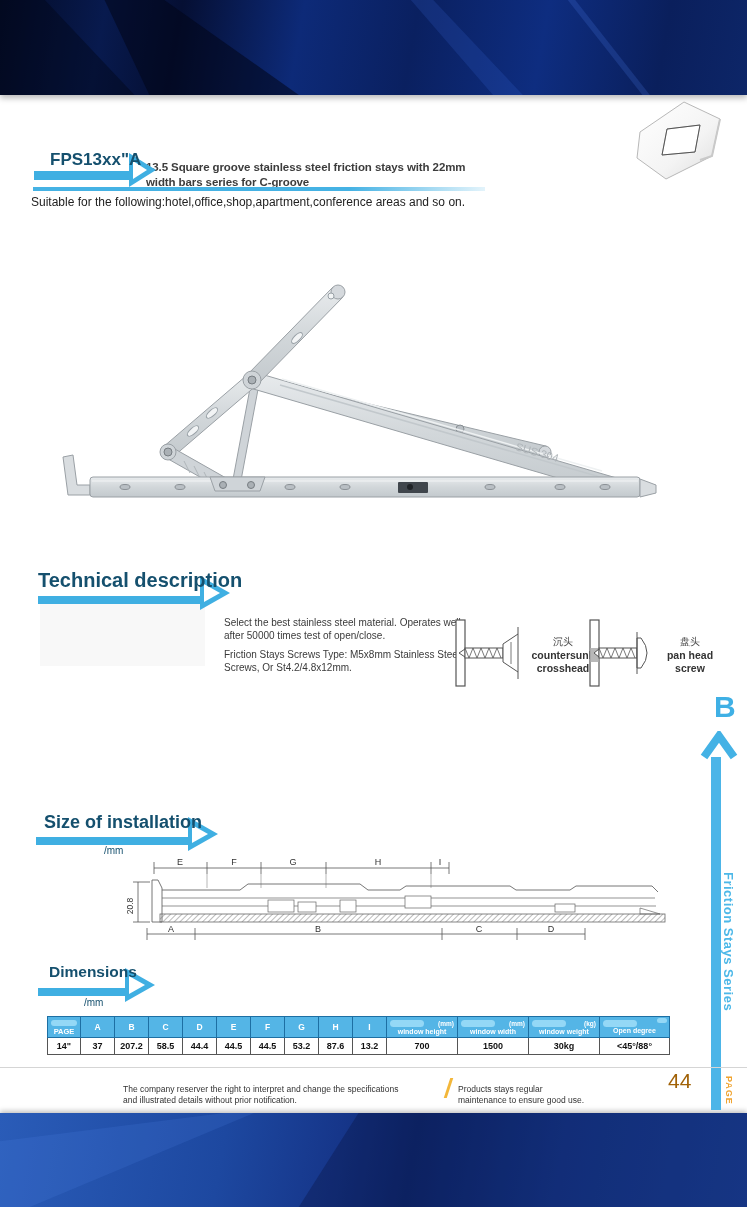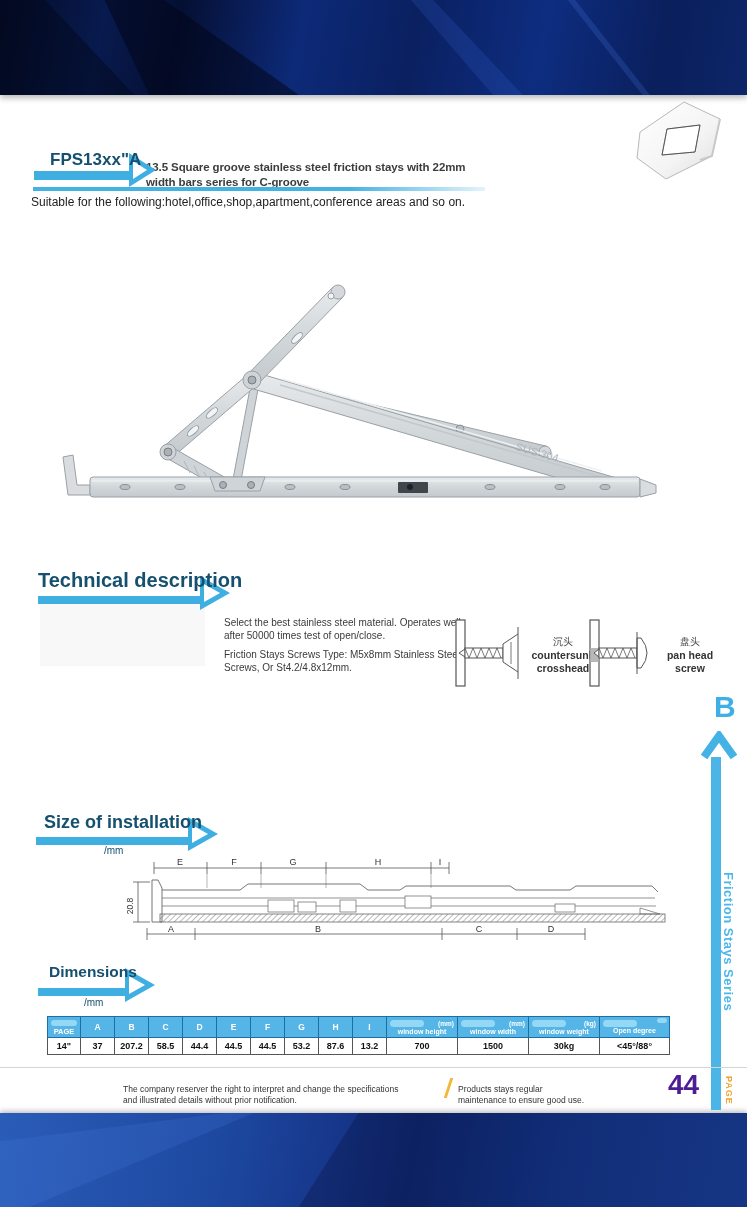--- a/index.html
+++ b/index.html
@@ -57,21 +57,21 @@
   .scr-code{width:26px;height:6px;margin:1px auto 1px auto;display:block;}
   .scr-wide{width:34px;height:7px;margin-right:auto;}
   .scr-corner{position:absolute;top:1px;right:2px;width:10px;height:5px;}
   .dims-table .dcell{background:#fff;border:1px solid #555;height:17px;font-size:9px;font-weight:600;color:#111;}
   
   .footer-rule{left:0;top:1067px;width:747px;height:1px;background:#d5d5d5;}
   .foot-text{font-size:8.5px;color:#333;line-height:10.5px;margin-top:7px;}
   .foot-left{left:123px;top:1077px;}
   .foot-right{left:458px;top:1077px;}
   .foot-slash{left:447px;top:1078px;width:3px;height:20px;background:#f3b73a;transform:skewX(-18deg);}
-  .page-number{left:668px;top:1069px;font-size:28px;font-weight:700;color:#4c1d95;}
+  .page-number{left:668px;top:1069px;font-size:21px;font-weight:400;color:#a16207;}
   
   svg text{font-family:"Liberation Sans","DejaVu Sans",sans-serif;}
 </style>
 </head>
 <body>
 
 <div class="abs band-top">
   <div class="ov1"></div>
   <div class="ov2"></div>
   <div class="ov3"></div>

